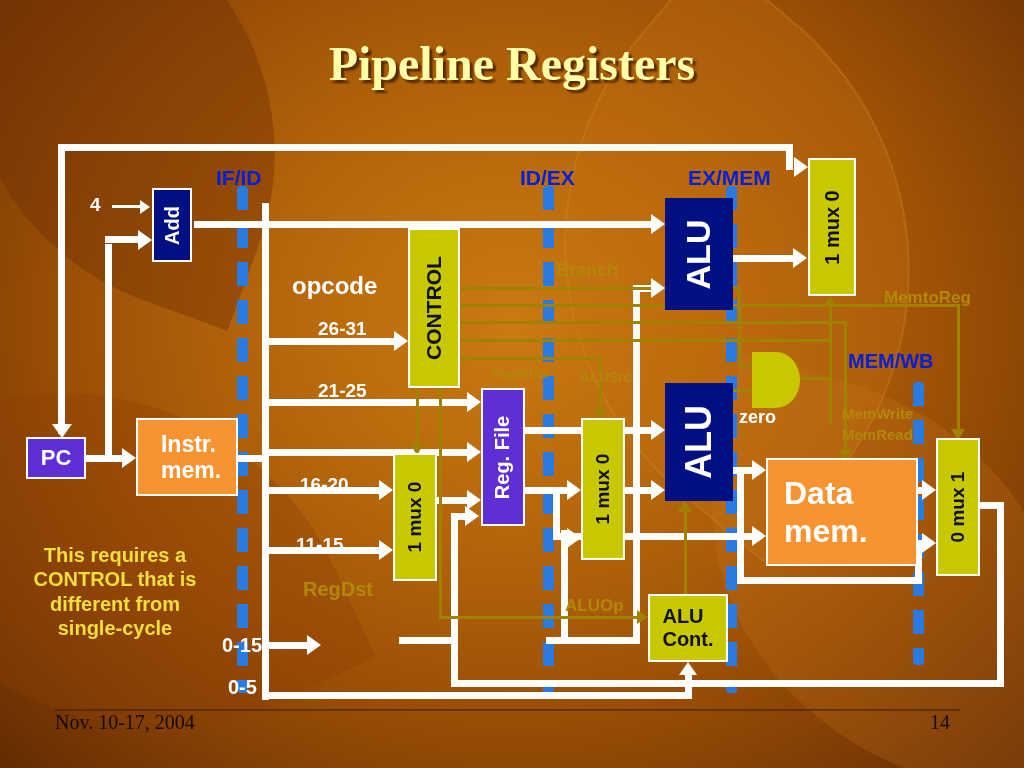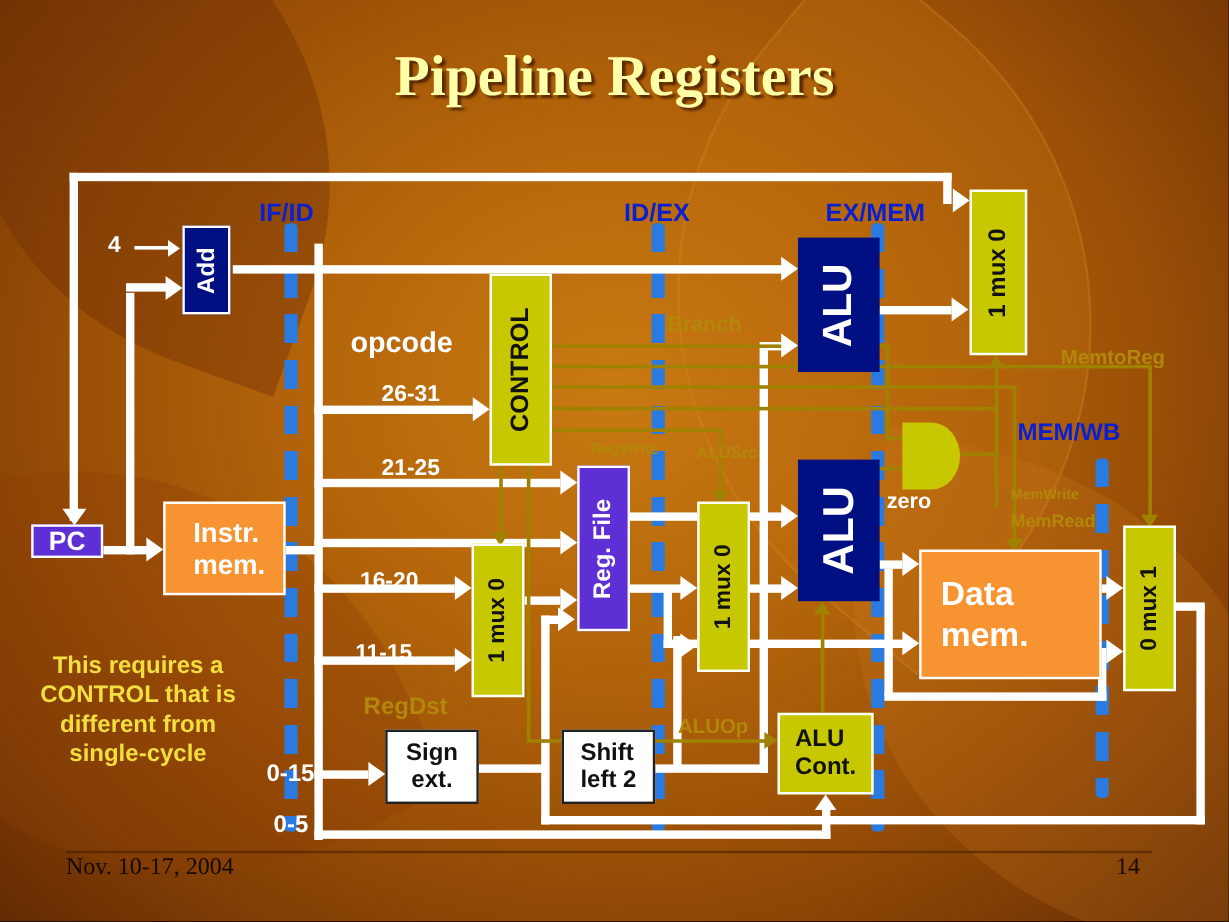--- a/index.html
+++ b/index.html
@@ -136,21 +136,21 @@
   <div class="cl" style="left:733px;top:389px;width:19px;height:3px"></div>
 
   <div class="ar arc-d" style="left:951px;top:429px"></div>
   <div class="ar arc-d" style="left:838px;top:449px"></div>
   <div class="ar arc-d" style="left:593px;top:409px"></div>
   <div class="ar arc-d" style="left:410px;top:444px"></div>
   <div class="ar arc-r" style="left:637px;top:610px"></div>
   <div class="ar arc-u" style="left:678px;top:501px"></div>
   <div class="ar arc-u" style="left:823px;top:296px"></div>
 
-  <div class="box" style="left:26px;top:437px;width:60px;height:28px;background:#5f2fd6;border:2px solid #fff">
+  <div class="box" style="left:26px;top:437px;width:60px;height:42px;background:#5f2fd6;border:2px solid #fff">
     <span class="white" style="font-weight:bold;font-size:22px">PC</span>
   </div>
   <div class="box" style="left:136px;top:418px;width:102px;height:78px;background:#f79331;border:2px solid #fff;justify-content:center;padding-left:8px">
     <span class="white pre" style="font-size:23px;line-height:1.15">Instr.
 mem.</span>
   </div>
   <div class="box" style="left:152px;top:188px;width:40px;height:74px;background:#000f82;border:2px solid #fff">
     <span class="vt white" style="font-size:20px">Add</span>
   </div>
   <div class="box" style="left:408px;top:228px;width:52px;height:160px;background:#c8c800;border:2px solid #fff">
@@ -169,51 +169,43 @@
     <span class="vt" style="font-size:19px;color:#111">1 mux 0</span>
   </div>
   <div class="box" style="left:581px;top:418px;width:44px;height:142px;background:#c8c800;border:2px solid #fff">
     <span class="vt" style="font-size:19px;color:#111">1 mux 0</span>
   </div>
   <div class="box" style="left:665px;top:383px;width:68px;height:118px;background:#000f82">
     <span class="vt white" style="font-size:36px">ALU</span>
   </div>
   <div class="box" style="left:752px;top:352px;width:48px;height:56px;background:#c8c800;border-radius:0 50% 50% 0"></div>
   <div class="box" style="left:766px;top:458px;width:152px;height:108px;background:#f79331;border:2px solid #fff;justify-content:flex-start;padding-left:16px">
-    <span class="white pre" style="font-size:28px;line-height:1.2">Data
+    <span class="white pre" style="font-size:32px;line-height:1.2">Data
 mem.</span>
   </div>
   <div class="box" style="left:936px;top:438px;width:44px;height:138px;background:#c8c800;border:2px solid #fff">
     <span class="vt" style="font-size:19px;color:#111">0 mux 1</span>
-  </div>
-  <div class="box" style="left:321px;top:608px;width:78px;height:62px;background:#fff;border:2px solid #222">
-    <span class="pre" style="font-size:20px;color:#111;text-align:center;line-height:1.15">Sign
-ext.</span>
-  </div>
-  <div class="box" style="left:468px;top:608px;width:78px;height:62px;background:#fff;border:2px solid #222">
-    <span class="pre" style="font-size:20px;color:#111;text-align:left;line-height:1.15">Shift
-left 2</span>
   </div>
   <div class="box" style="left:648px;top:594px;width:80px;height:68px;background:#c8c800;border:2px solid #fff">
     <span class="pre" style="font-size:20px;color:#111;text-align:left;line-height:1.15">ALU
 Cont.</span>
   </div>
 
   <div class="lab blue" style="left:216px;top:166px;font-size:21px">IF/ID</div>
   <div class="lab blue" style="left:520px;top:166px;font-size:21px">ID/EX</div>
   <div class="lab blue" style="left:688px;top:166px;font-size:21px">EX/MEM</div>
   <div class="lab blue" style="left:848px;top:350px;font-size:20px">MEM/WB</div>
 
   <div class="lab white" style="left:90px;top:194px;font-size:19px">4</div>
   <div class="lab white" style="left:292px;top:272px;font-size:24px">opcode</div>
   <div class="lab gold" style="left:556px;top:260px;font-size:18px">Branch</div>
   <div class="lab gold" style="left:492px;top:366px;font-size:13px">RegWrite</div>
   <div class="lab gold" style="left:580px;top:369px;font-size:14px">ALUSrc</div>
   <div class="lab gold" style="left:884px;top:288px;font-size:17px">MemtoReg</div>
-  <div class="lab gold" style="left:842px;top:405px;font-size:12px">MemWrite</div>
+  <div class="lab gold" style="left:842px;top:405px;font-size:15px">MemWrite</div>
   <div class="lab gold" style="left:842px;top:426px;font-size:15px">MemRead</div>
   <div class="lab white" style="left:739px;top:407px;font-size:18px">zero</div>
   <div class="lab gold" style="left:303px;top:578px;font-size:20px">RegDst</div>
   <div class="lab gold" style="left:565px;top:596px;font-size:17px">ALUOp</div>
 
   <div class="lab white" style="left:318px;top:318px;font-size:19px">26-31</div>
   <div class="lab white" style="left:318px;top:380px;font-size:19px">21-25</div>
   <div class="lab white" style="left:300px;top:474px;font-size:19px">16-20</div>
   <div class="lab white" style="left:296px;top:534px;font-size:19px">11-15</div>
   <div class="lab white" style="left:222px;top:634px;font-size:20px">0-15</div>

